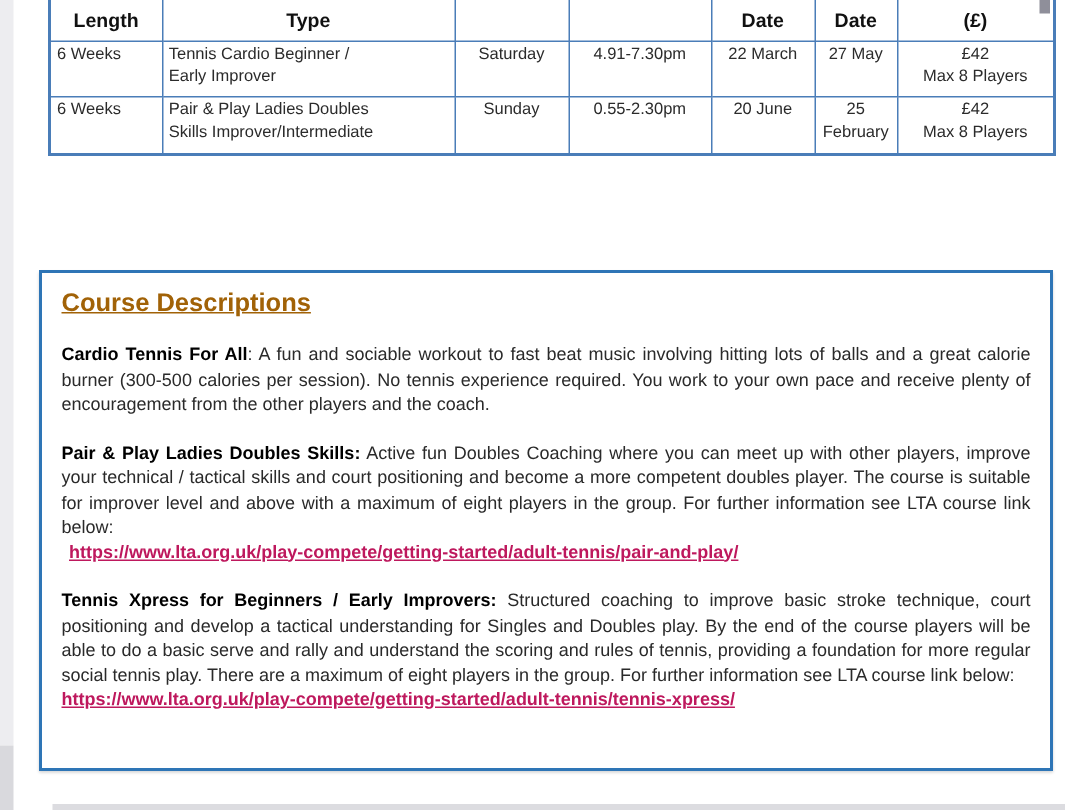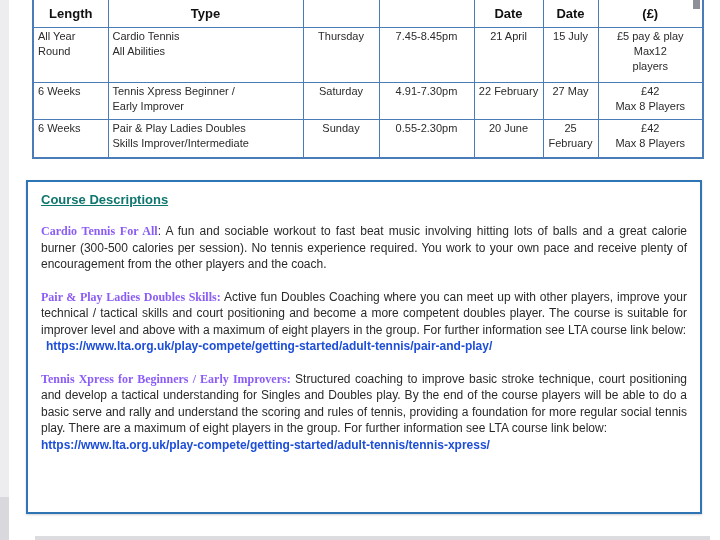--- a/index.html
+++ b/index.html
@@ -45,31 +45,31 @@
   
   .desc-box{
     position:absolute;left:26px;top:180px;width:676px;height:334px;
     box-sizing:border-box;
     border:2px solid #2e75b6;
     box-shadow:0 1px 2px rgba(0,0,0,0.18);
     background:#ffffff;
     padding:9px 13px 0 13px;
   }
   .desc-heading{
-    font-size:13px;font-weight:bold;text-decoration:underline;
-    color:#0f766e;margin:1px 0 0 0;
+    font-size:17px;font-weight:bold;text-decoration:underline;
+    color:#a16207;margin:1px 0 0 0;
   }
   .desc-box p{
     margin:16px 0 0 0;
     font-size:12px;line-height:16.5px;
     text-align:justify;
     color:#2a2a2a;
   }
-  .desc-box p b{color:#8b5cf6;font-family:Liberation Serif, serif;}
-  .url{display:block;font-weight:bold;color:#1d4ed8;text-align:left;}
+  .desc-box p b{color:#000000;}
+  .url{display:block;font-weight:bold;color:#be185d;text-align:left;text-decoration:underline;}
   .url-indent{padding-left:5px;}
 </style>
 </head>
 <body>
 
 <div>
 
   <table class="schedule">
     <colgroup>
       <col style="width:75px">
@@ -85,40 +85,27 @@
         <th>Length</th>
         <th>Type</th>
         <th></th>
         <th></th>
         <th>Date</th>
         <th>Date</th>
         <th>(£)</th>
       </tr>
     </thead>
     <tbody>
-      <tr class="r1">
-        <td class="c-left">All Year
-Round</td>
-        <td class="c-left">Cardio Tennis
-All Abilities</td>
-        <td class="c-mid">Thursday</td>
-        <td class="c-mid">7.45-8.45pm</td>
-        <td class="c-mid">21 April</td>
-        <td class="c-mid">15 July</td>
-        <td class="c-cost">£5 pay &amp; play
-Max12
-players</td>
-      </tr>
       <tr class="r2">
         <td class="c-left">6 Weeks</td>
-        <td class="c-left">Tennis Xpress  Beginner /
+        <td class="c-left">Tennis Cardio  Beginner /
 Early Improver</td>
         <td class="c-mid">Saturday</td>
         <td class="c-mid">4.91-7.30pm</td>
-        <td class="c-mid">22 February</td>
+        <td class="c-mid">22 March</td>
         <td class="c-mid">27 May</td>
         <td class="c-cost">£42
 Max 8 Players</td>
       </tr>
       <tr class="r3">
         <td class="c-left">6 Weeks</td>
         <td class="c-left">Pair &amp; Play Ladies Doubles
 Skills Improver/Intermediate</td>
         <td class="c-mid">Sunday</td>
         <td class="c-mid">0.55-2.30pm</td>

